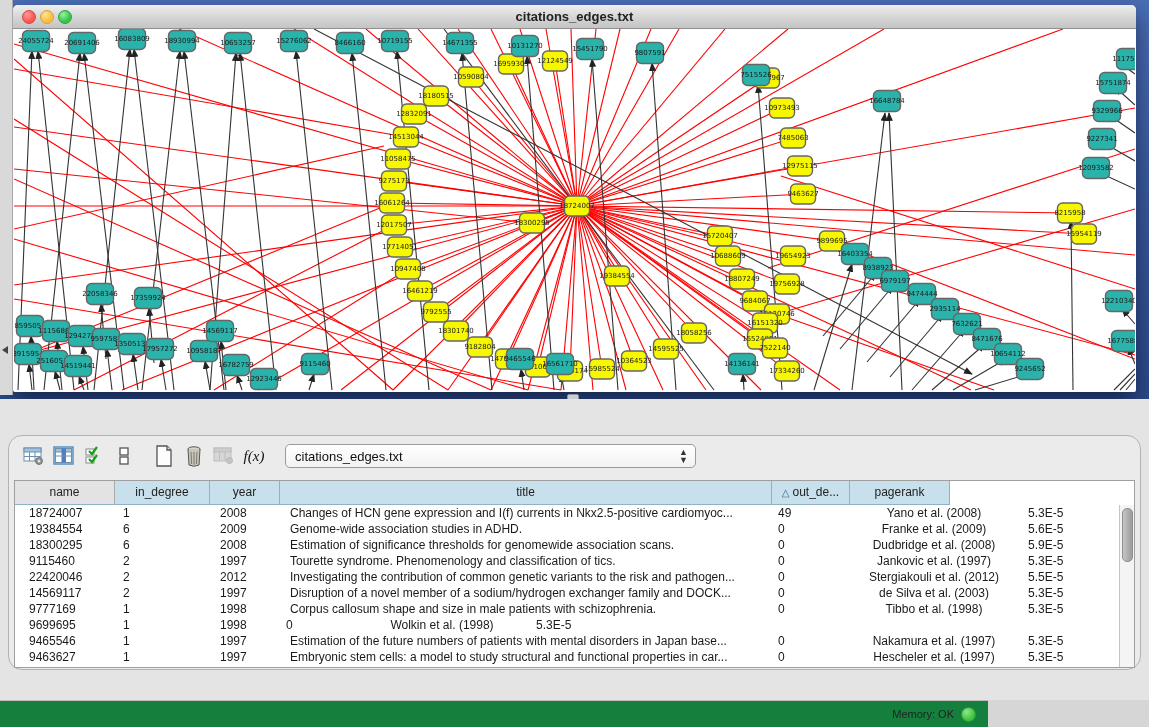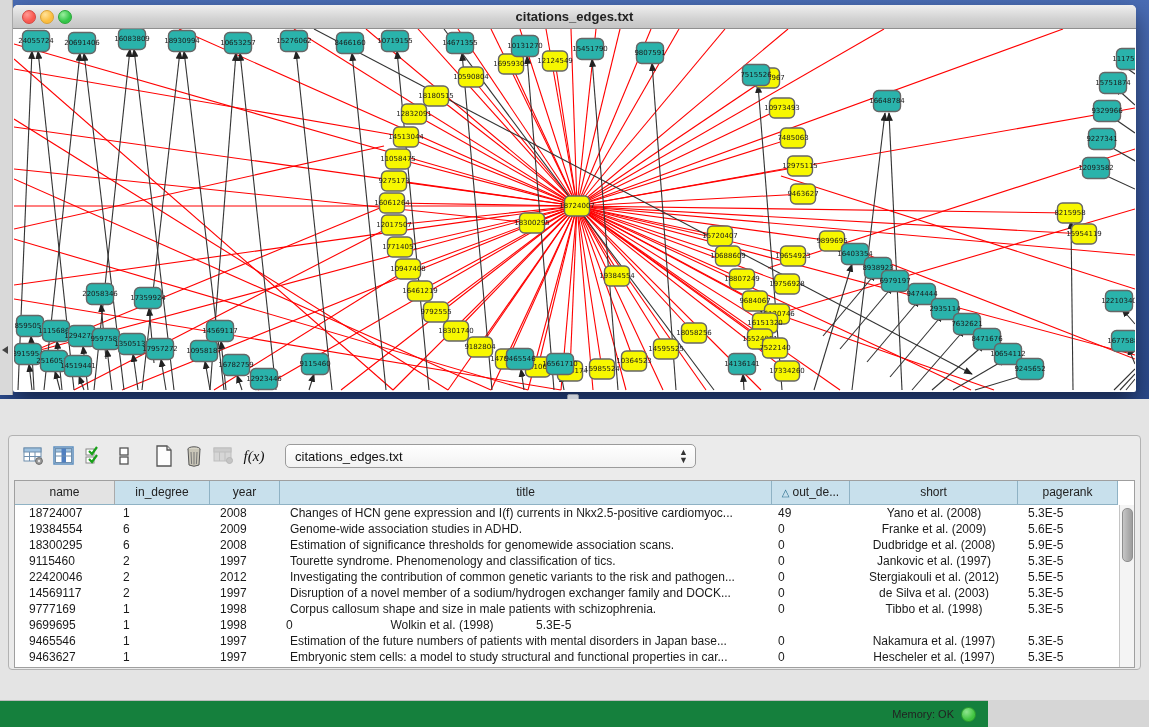--- a/index.html
+++ b/index.html
@@ -28,21 +28,21 @@
   .split-handle{position:absolute;left:567px;top:394px;width:10px;height:5px;
     background:#c9cdd4;border-radius:2px;border:1px solid #8d93a0;}
   
   .table-panel{position:absolute;left:0;top:399px;width:1149px;height:301px;background:#e4e4e4;}
   .panel-header{height:27px;background:linear-gradient(180deg,#f6f6f6,#dedede);
     border-bottom:1px solid #bdbdbd;position:relative;}
   .panel-title{position:absolute;left:12px;top:6px;font-size:13px;color:#333;}
   .panel-float{position:absolute;right:40px;top:6px;width:16px;height:15px;}
   .panel-close{position:absolute;right:14px;top:4px;font-size:15px;font-weight:bold;color:#222;line-height:18px;}
   .panel-body{position:absolute;left:8px;top:36px;width:1131px;height:233px;
-    background:#ebebeb;border:1px solid #b2b2b2;border-radius:4px;}
+    background:#ebebeb;border:1px solid #b2b2b2;border-radius:14px;}
   
   .toolbar{height:40px;display:flex;align-items:center;padding-left:12px;}
   .tbtn{width:26px;height:26px;margin-right:4px;display:flex;align-items:center;justify-content:center;}
   .fx{font-family:"Liberation Serif",serif;font-style:italic;font-size:15px;color:#111;}
   .net-select{margin-left:14px;width:400px;height:22px;background:linear-gradient(180deg,#ffffff,#f2f2f2);
     border:1px solid #9b9b9b;border-radius:5px;display:flex;align-items:center;
     font-size:13px;color:#111;padding-left:9px;position:relative;}
   .stepper{position:absolute;right:7px;top:3px;font-size:9px;color:#333;line-height:8px;text-align:center;}
   
   .tbl{position:absolute;left:5px;top:44px;right:5px;height:186px;background:#fff;
@@ -716,21 +716,20 @@
         <span class="stepper">▲<br>▼</span>
       </div>
     </div>
     <div class="tbl">
       <div class="thead" id="thead">
           <div class="th first" style="width: 100px; flex: 0 0 auto;">name</div>
           <div class="th" style="width: 95px; flex: 0 0 auto;">in_degree</div>
           <div class="th" style="width: 70px; flex: 0 0 auto;">year</div>
           <div class="th" style="width: 492px; flex: 0 0 auto;">title</div>
           <div class="th" style="width: 78px; flex: 0 0 auto;"><span class="sort">△</span>out_de...</div>
-          <div class="th" style="width: 168px; flex: 0 0 auto;">short</div>
           <div class="th" style="width: 100px; flex: 0 0 auto;">pagerank</div>
         </div>
       <div class="tbody" id="tbody">
           <div class="tr">
             <div class="td" style="width: 100px; flex: 0 0 auto; padding-left: 14px; text-align: left;">18724007</div>
             <div class="td" style="width: 95px; flex: 0 0 auto; padding-left: 8px; text-align: left;">1</div>
             <div class="td" style="width: 70px; flex: 0 0 auto; padding-left: 10px; text-align: left;">2008</div>
             <div class="td" style="width: 492px; flex: 0 0 auto; padding-left: 10px; text-align: left;">Changes of HCN gene expression and I(f) currents in Nkx2.5-positive cardiomyoc...</div>
             <div class="td" style="width: 78px; flex: 0 0 auto; padding-left: 6px; text-align: left;">49</div>
             <div class="td" style="width: 168px; flex: 0 0 auto; padding-left: 0px; text-align: center;">Yano et al. (2008)</div>

